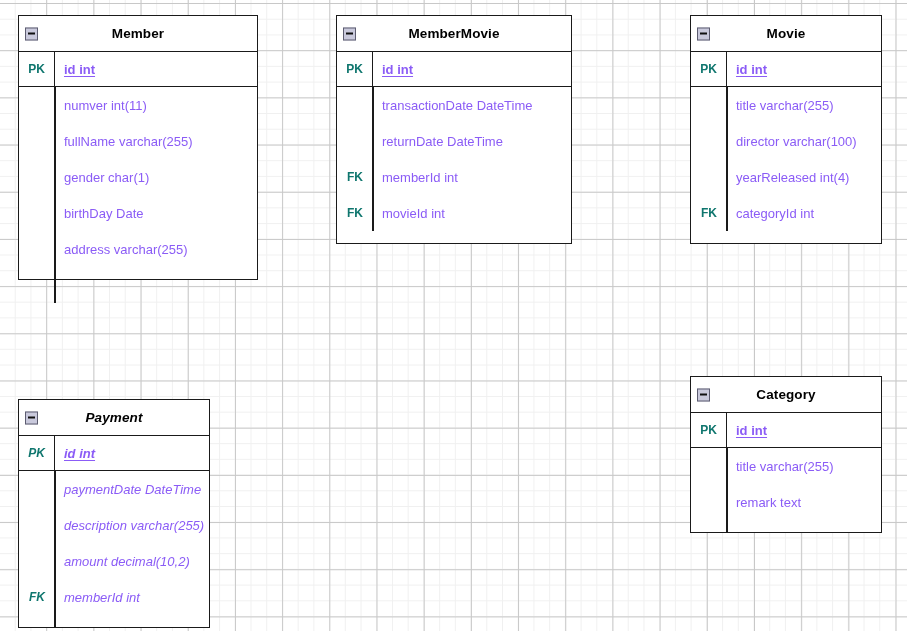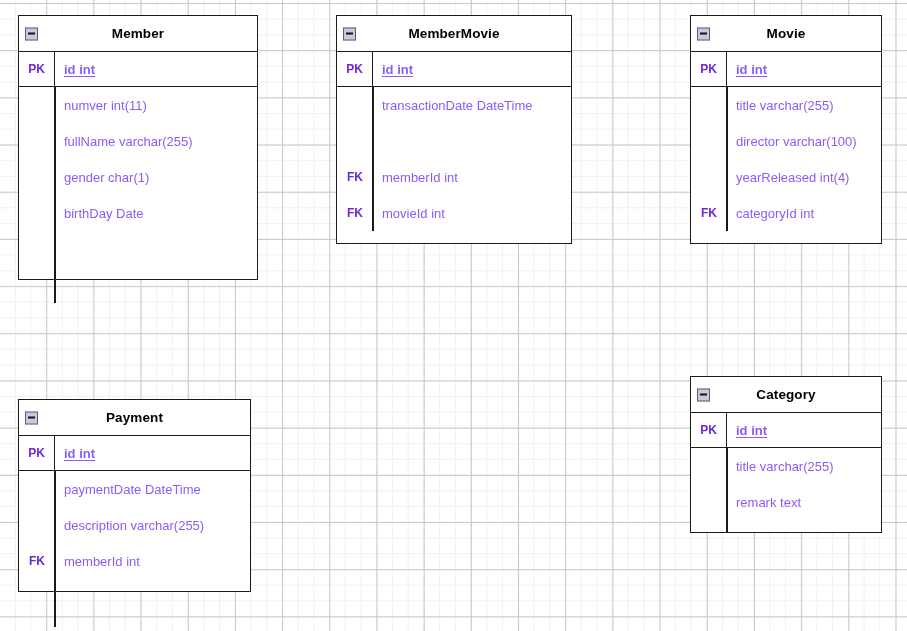--- a/index.html
+++ b/index.html
@@ -97,21 +97,21 @@
     box-sizing: border-box;
   }
 
   .key-cell {
     box-sizing: border-box;
     display: flex;
     align-items: center;
     justify-content: center;
     font-size: 12px;
     font-weight: bold;
-    color: #6d28d9;
+    color: #0f766e;
     flex: 0 0 auto;
     text-align: right;
   }
   .pk-row .key-cell {
     border-right: 1.4px solid #1a1a1a;
   }
 
   .name-cell {
     box-sizing: border-box;
     display: flex;
@@ -172,20 +172,21 @@
         <div class="attr-row">
           <div class="key-cell" style="width: 36px;"></div>
           <div class="name-cell">gender char(1)</div>
         </div>
         <div class="attr-row">
           <div class="key-cell" style="width: 36px;"></div>
           <div class="name-cell">birthDay Date</div>
         </div>
         <div class="attr-row">
           <div class="key-cell" style="width: 36px;"></div>
+          <div class="name-cell">address varchar(255)</div>
         </div>
         <div class="body-pad"></div>
         <div class="body-divider" style="left: 35px; top: 0px; height: 216px;"></div>
       </div>
     </div>
     <div class="entity" style="left: 336px; top: 15px; width: 236px;">
       <div class="entity-header">
         <div class="collapse-icon">
           <span></span>
         </div>
@@ -195,20 +196,21 @@
         <div class="key-cell" style="width: 36px;">PK</div>
         <div class="name-cell">id int</div>
       </div>
       <div class="entity-body">
         <div class="attr-row">
           <div class="key-cell" style="width: 36px;"></div>
           <div class="name-cell">transactionDate DateTime</div>
         </div>
         <div class="attr-row">
           <div class="key-cell" style="width: 36px;"></div>
+          <div class="name-cell">returnDate DateTime</div>
         </div>
         <div class="attr-row">
           <div class="key-cell" style="width: 36px;">FK</div>
           <div class="name-cell">memberId int</div>
         </div>
         <div class="attr-row">
           <div class="key-cell" style="width: 36px;">FK</div>
           <div class="name-cell">movieId int</div>
         </div>
         <div class="body-pad"></div>
@@ -240,39 +242,43 @@
           <div class="name-cell">yearReleased int(4)</div>
         </div>
         <div class="attr-row">
           <div class="key-cell" style="width: 36px;">FK</div>
           <div class="name-cell">categoryId int</div>
         </div>
         <div class="body-pad"></div>
         <div class="body-divider" style="left: 35px; top: 0px; height: 144px;"></div>
       </div>
     </div>
-    <div class="entity" style="left: 18px; top: 399px; width: 233px;">
+    <div class="entity" style="left: 18px; top: 399px; width: 192px; font-style: italic;">
       <div class="entity-header">
         <div class="collapse-icon">
           <span></span>
         </div>
         <div class="entity-title">Payment</div>
       </div>
       <div class="pk-row">
         <div class="key-cell" style="width: 36px;">PK</div>
         <div class="name-cell">id int</div>
       </div>
       <div class="entity-body">
         <div class="attr-row">
           <div class="key-cell" style="width: 36px;"></div>
           <div class="name-cell">paymentDate DateTime</div>
         </div>
         <div class="attr-row">
           <div class="key-cell" style="width: 36px;"></div>
           <div class="name-cell">description varchar(255)</div>
+        </div>
+        <div class="attr-row">
+          <div class="key-cell" style="width: 36px;"></div>
+          <div class="name-cell">amount decimal(10,2)</div>
         </div>
         <div class="attr-row">
           <div class="key-cell" style="width: 36px;">FK</div>
           <div class="name-cell">memberId int</div>
         </div>
         <div class="body-pad"></div>
         <div class="body-divider" style="left: 35px; top: 0px; height: 156px;"></div>
       </div>
     </div>
     <div class="entity" style="left: 690px; top: 376px; width: 192px;">

